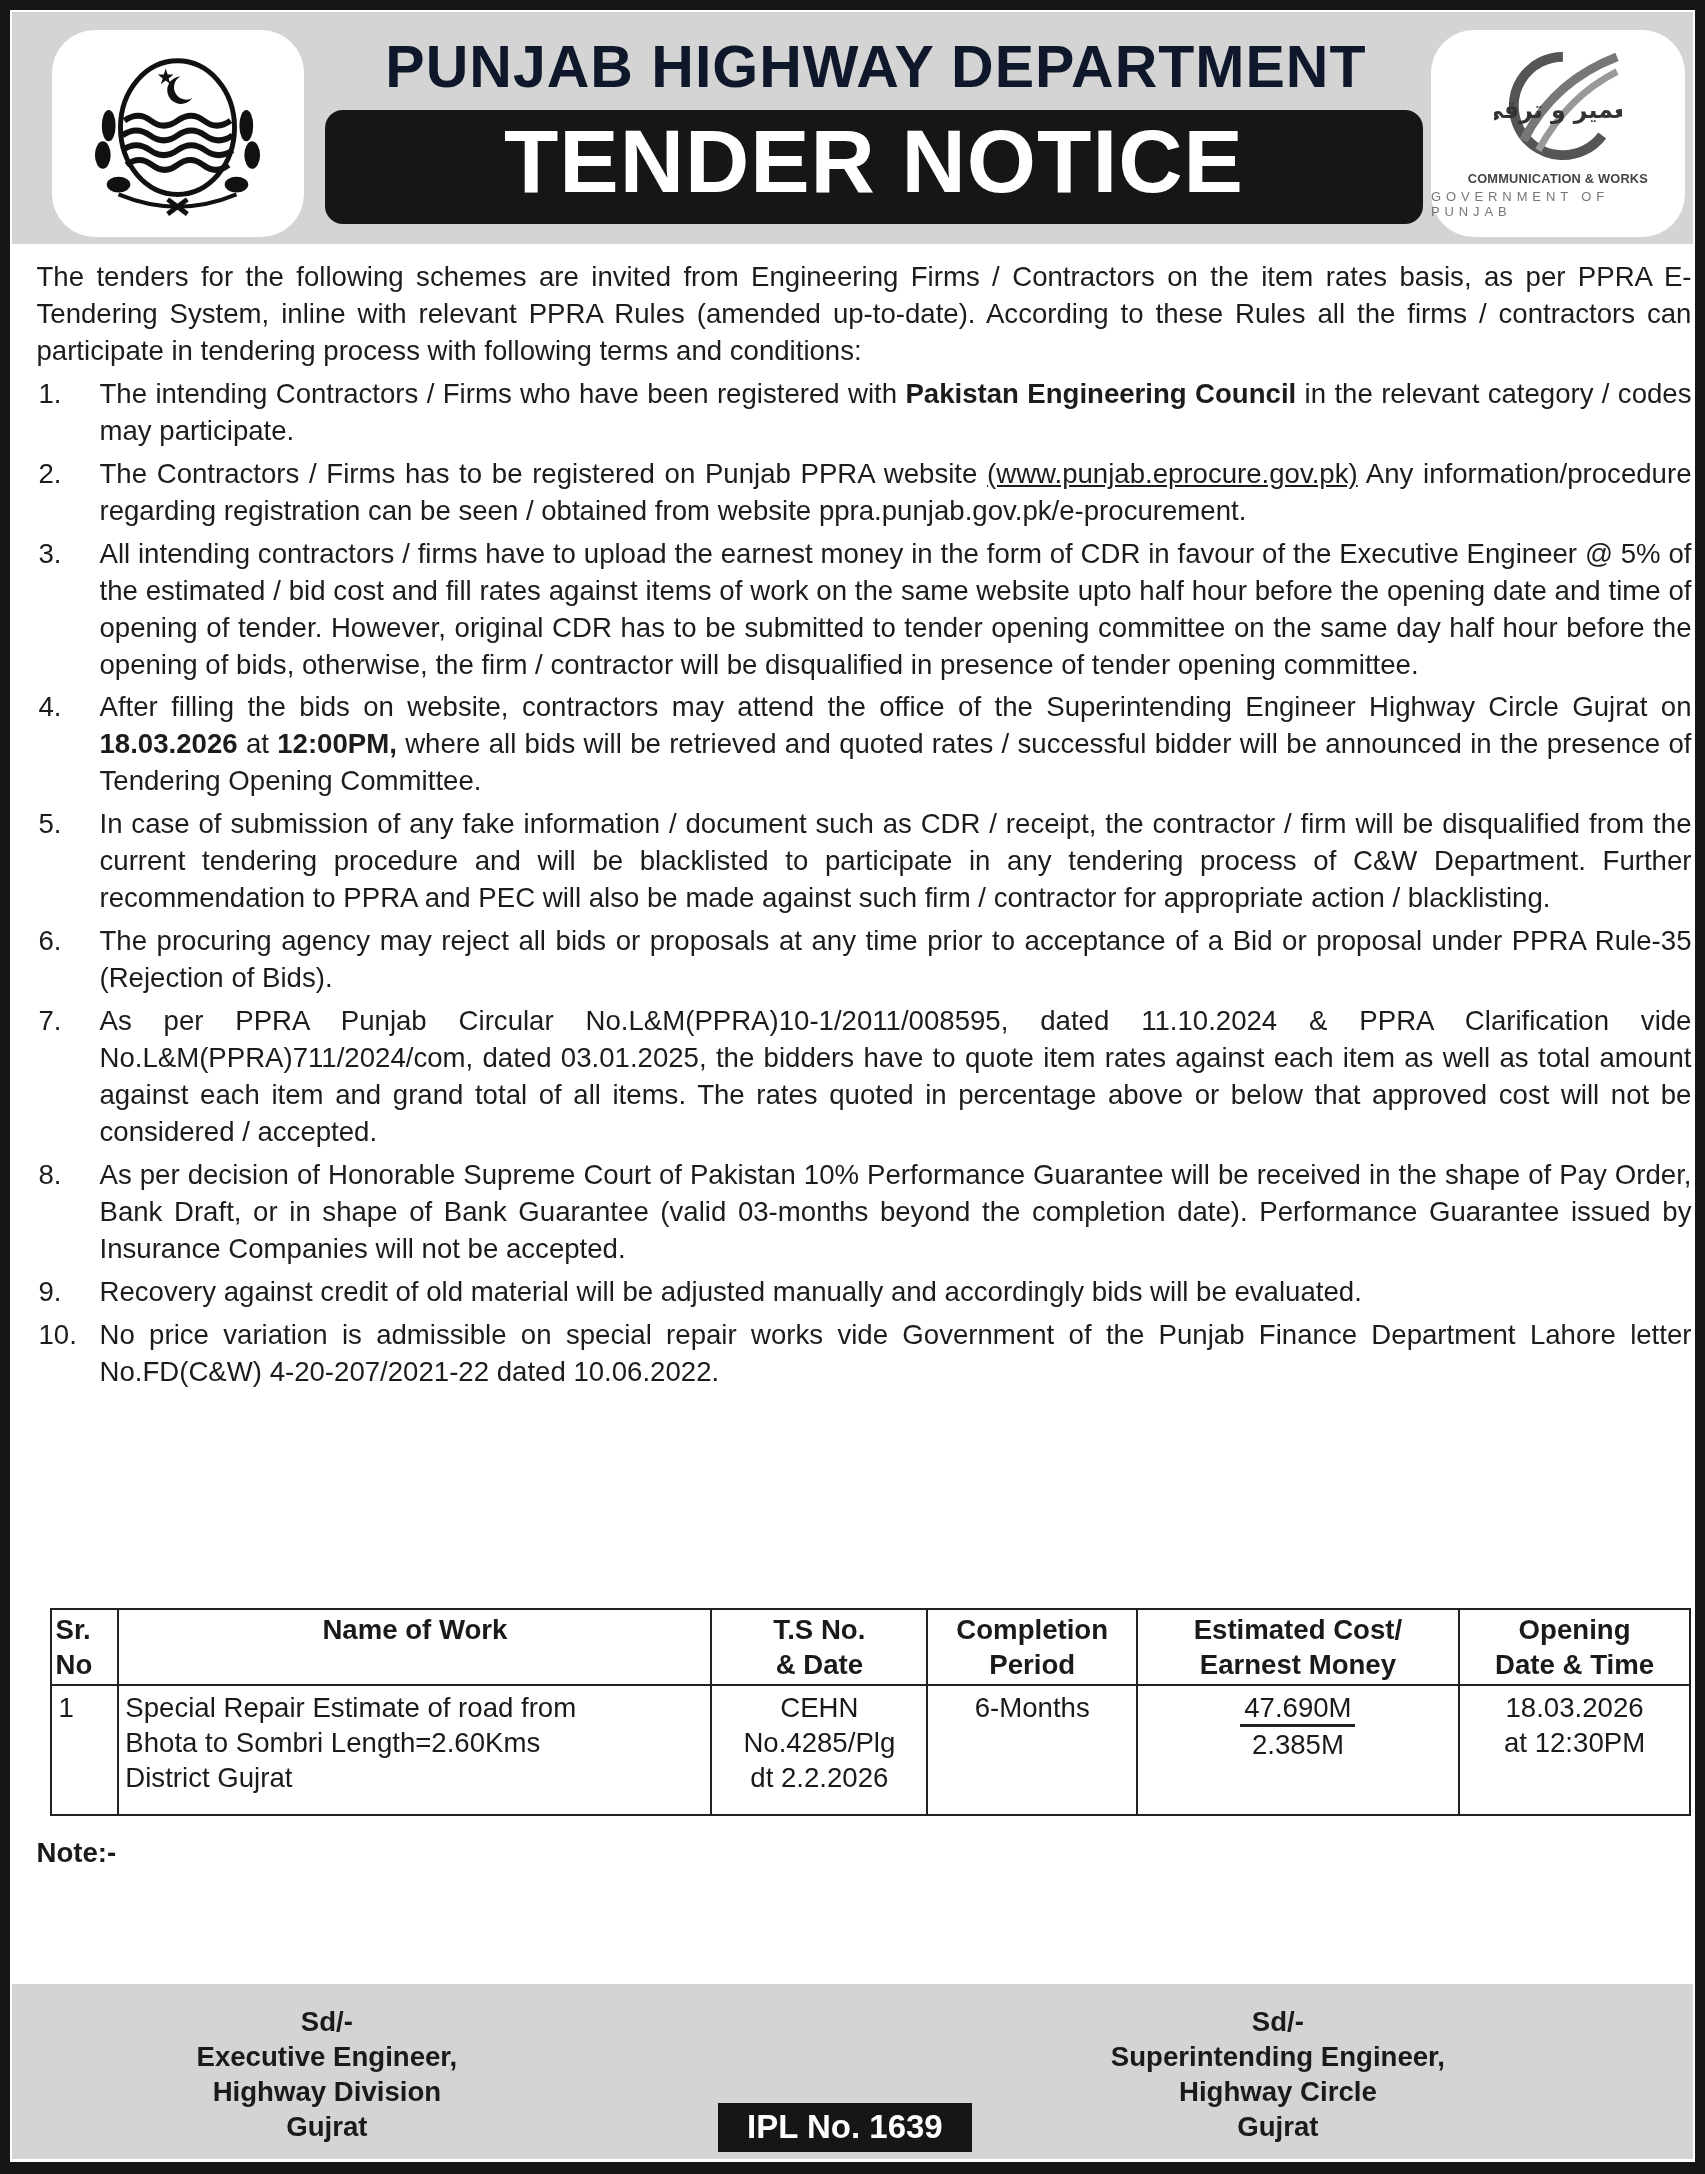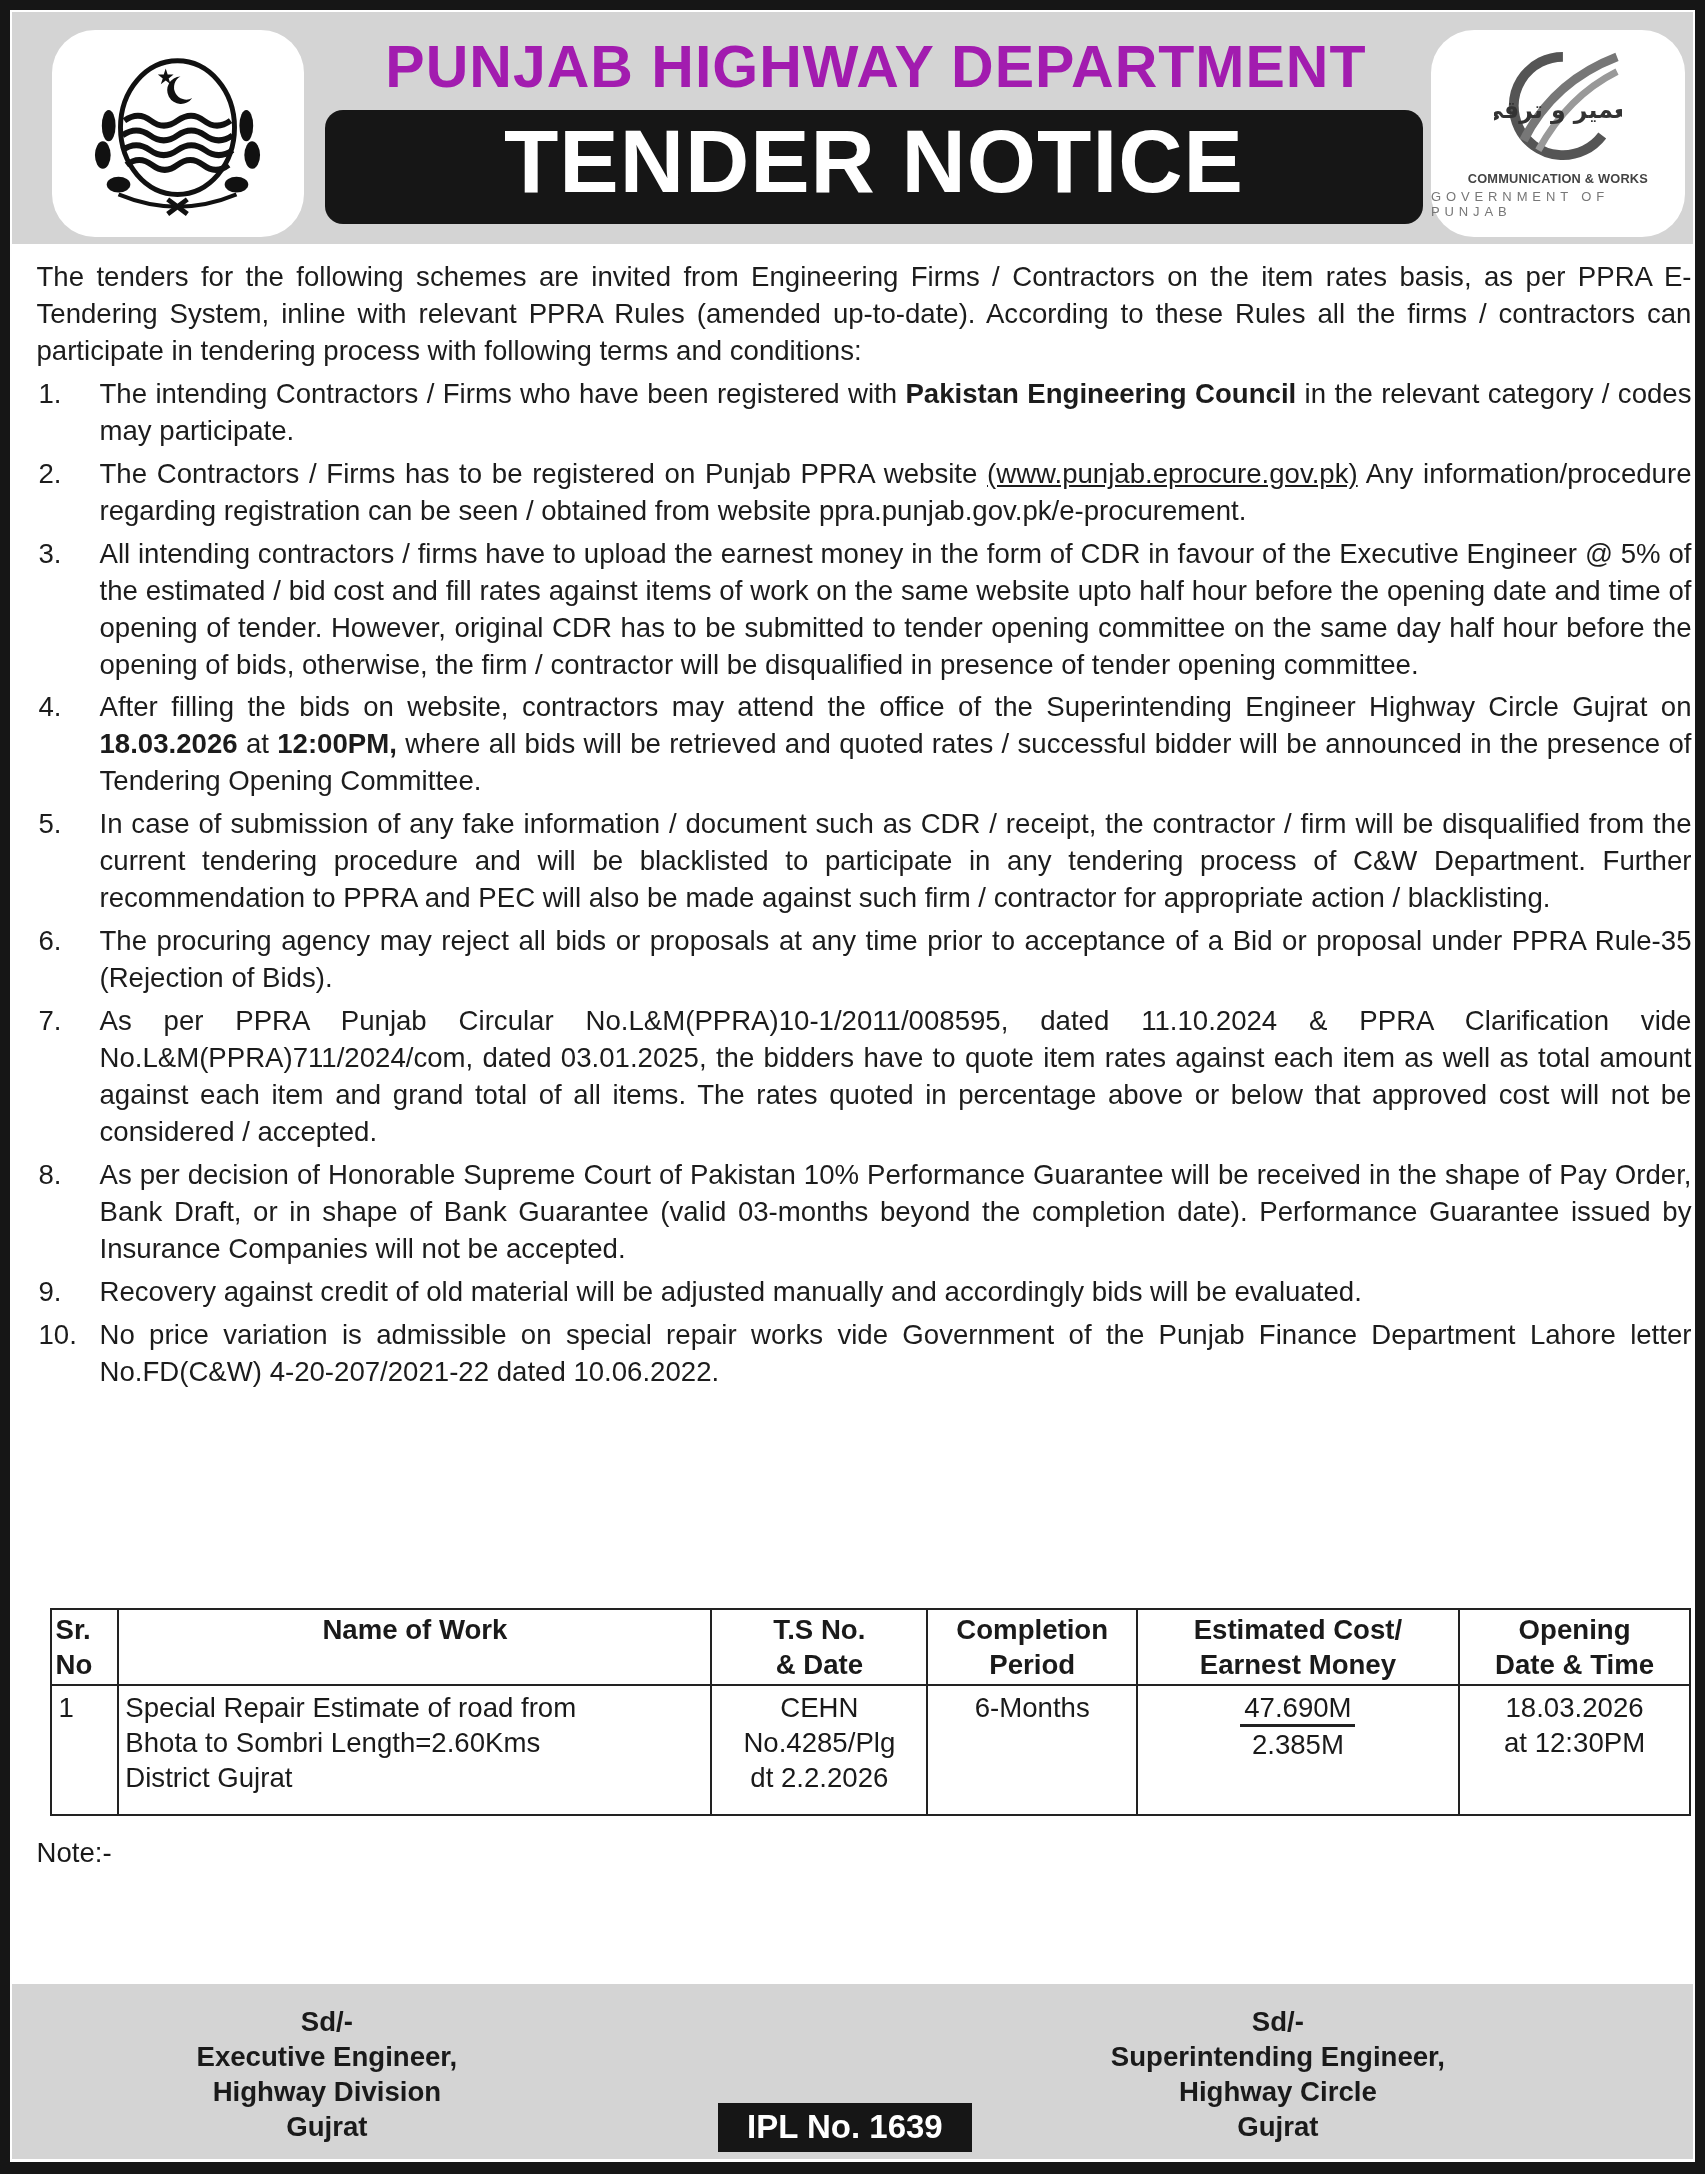--- a/index.html
+++ b/index.html
@@ -19,21 +19,21 @@
   .logo-box {
     position: absolute; top: 17.7px; width: 252px; height: 207px;
     background: #ffffff; border-radius: 43px;
     display: flex; align-items: center; justify-content: center;
   }
   .logo-left { left: 40px; }
   .logo-right { left: 1419px; width: 254px; flex-direction: column; }
   .dept-title {
     position: absolute; left: 315px; width: 1098px; top: 15.8px;
     text-align: center; font-weight: bold; font-size: 59px; letter-spacing: 1px;
-    color: #a21caf; line-height: 79px;
+    color: #0f172a; line-height: 79px;
   }
   .banner {
     position: absolute; left: 313px; top: 98px; width: 1098px; height: 114px;
     background: #161616; border-radius: 18px;
     display: flex; justify-content: center;
   }
   .banner-text { color: #ffffff; font-weight: bold; font-size: 89px; letter-spacing: 1px; }
   .cw-title { font-size: 12.8px; font-weight: bold; color: #444; letter-spacing: 0.2px; margin-top: 5.9px; }
   .cw-sub { font-size: 13px; color: #777; letter-spacing: 4.9px; margin-top: 3px; }
 
@@ -59,21 +59,21 @@
     border: 2px solid #222; vertical-align: top; padding: 2px 5.9px;
   }
   .tender-table th { font-weight: bold; text-align: center; }
   .tender-table th.sr { text-align: left; padding-left: 3px; }
   .tender-table td { font-weight: normal; text-align: center; height: 130px; padding-top: 3.9px; }
   .tender-table td.sr, .tender-table td.name { text-align: left; }
   .cost-top { display: inline-block; border-bottom: 3px solid #222; padding: 0 3.9px; line-height: 33px; }
 
   
   .note { position: absolute; left: 24.6px; top: 1822px; width: 1655px; font-size: 27.6px; line-height: 37px; }
-  .note-title { font-weight: normal; margin-bottom: 5px; }
+  .note-title { font-weight: bold; margin-bottom: 5px; }
   .note-text { text-align: justify; }
 
   
   .footer {
     position: absolute; left: 0; top: 1972px; width: 100%; height: 175px;
     background: #d4d4d4;
   }
   .sig {
     position: absolute; top: 19.7px; text-align: center; font-weight: bold; font-size: 27.6px; line-height: 35px;
   }

